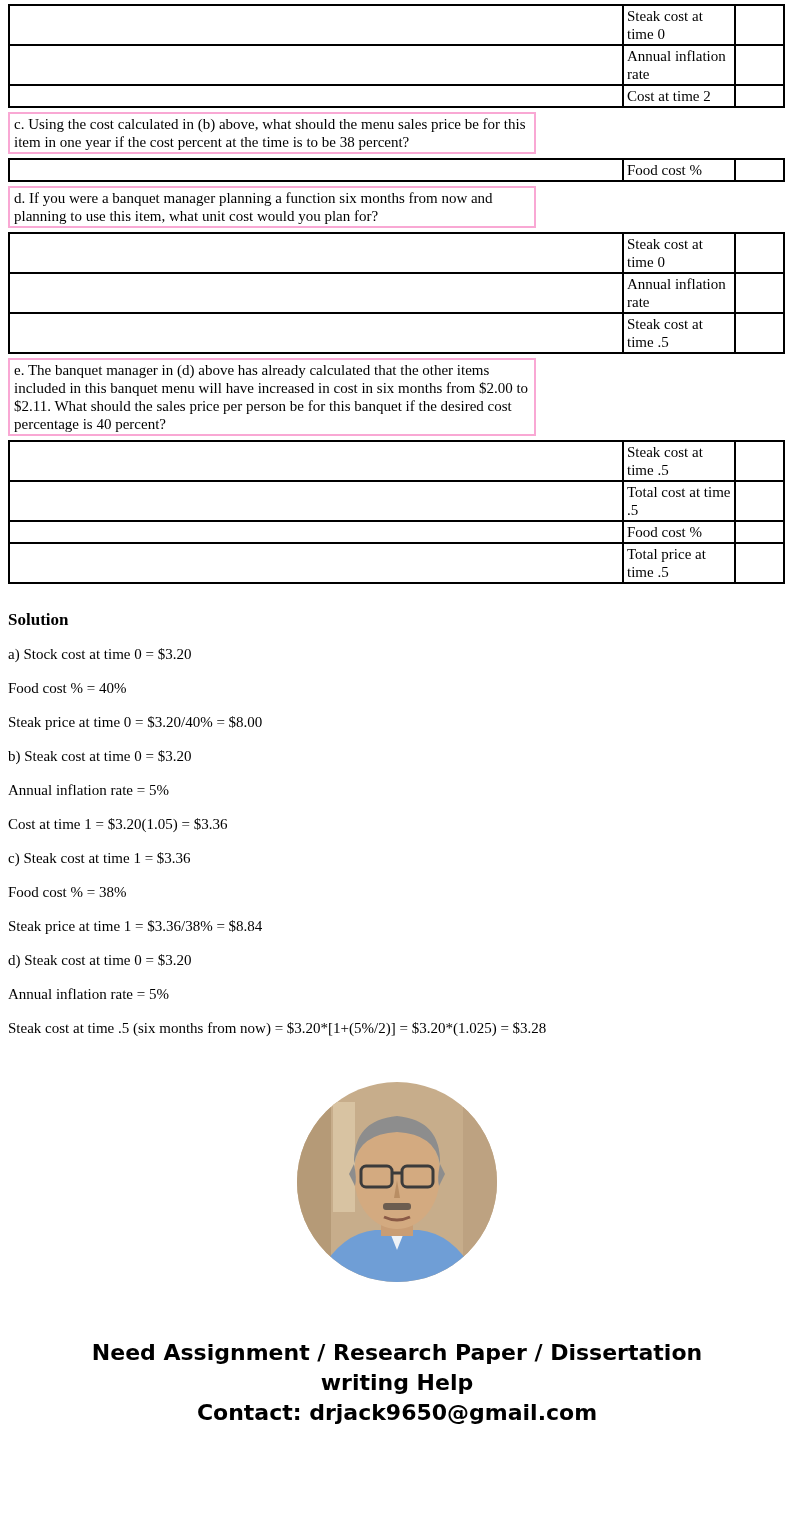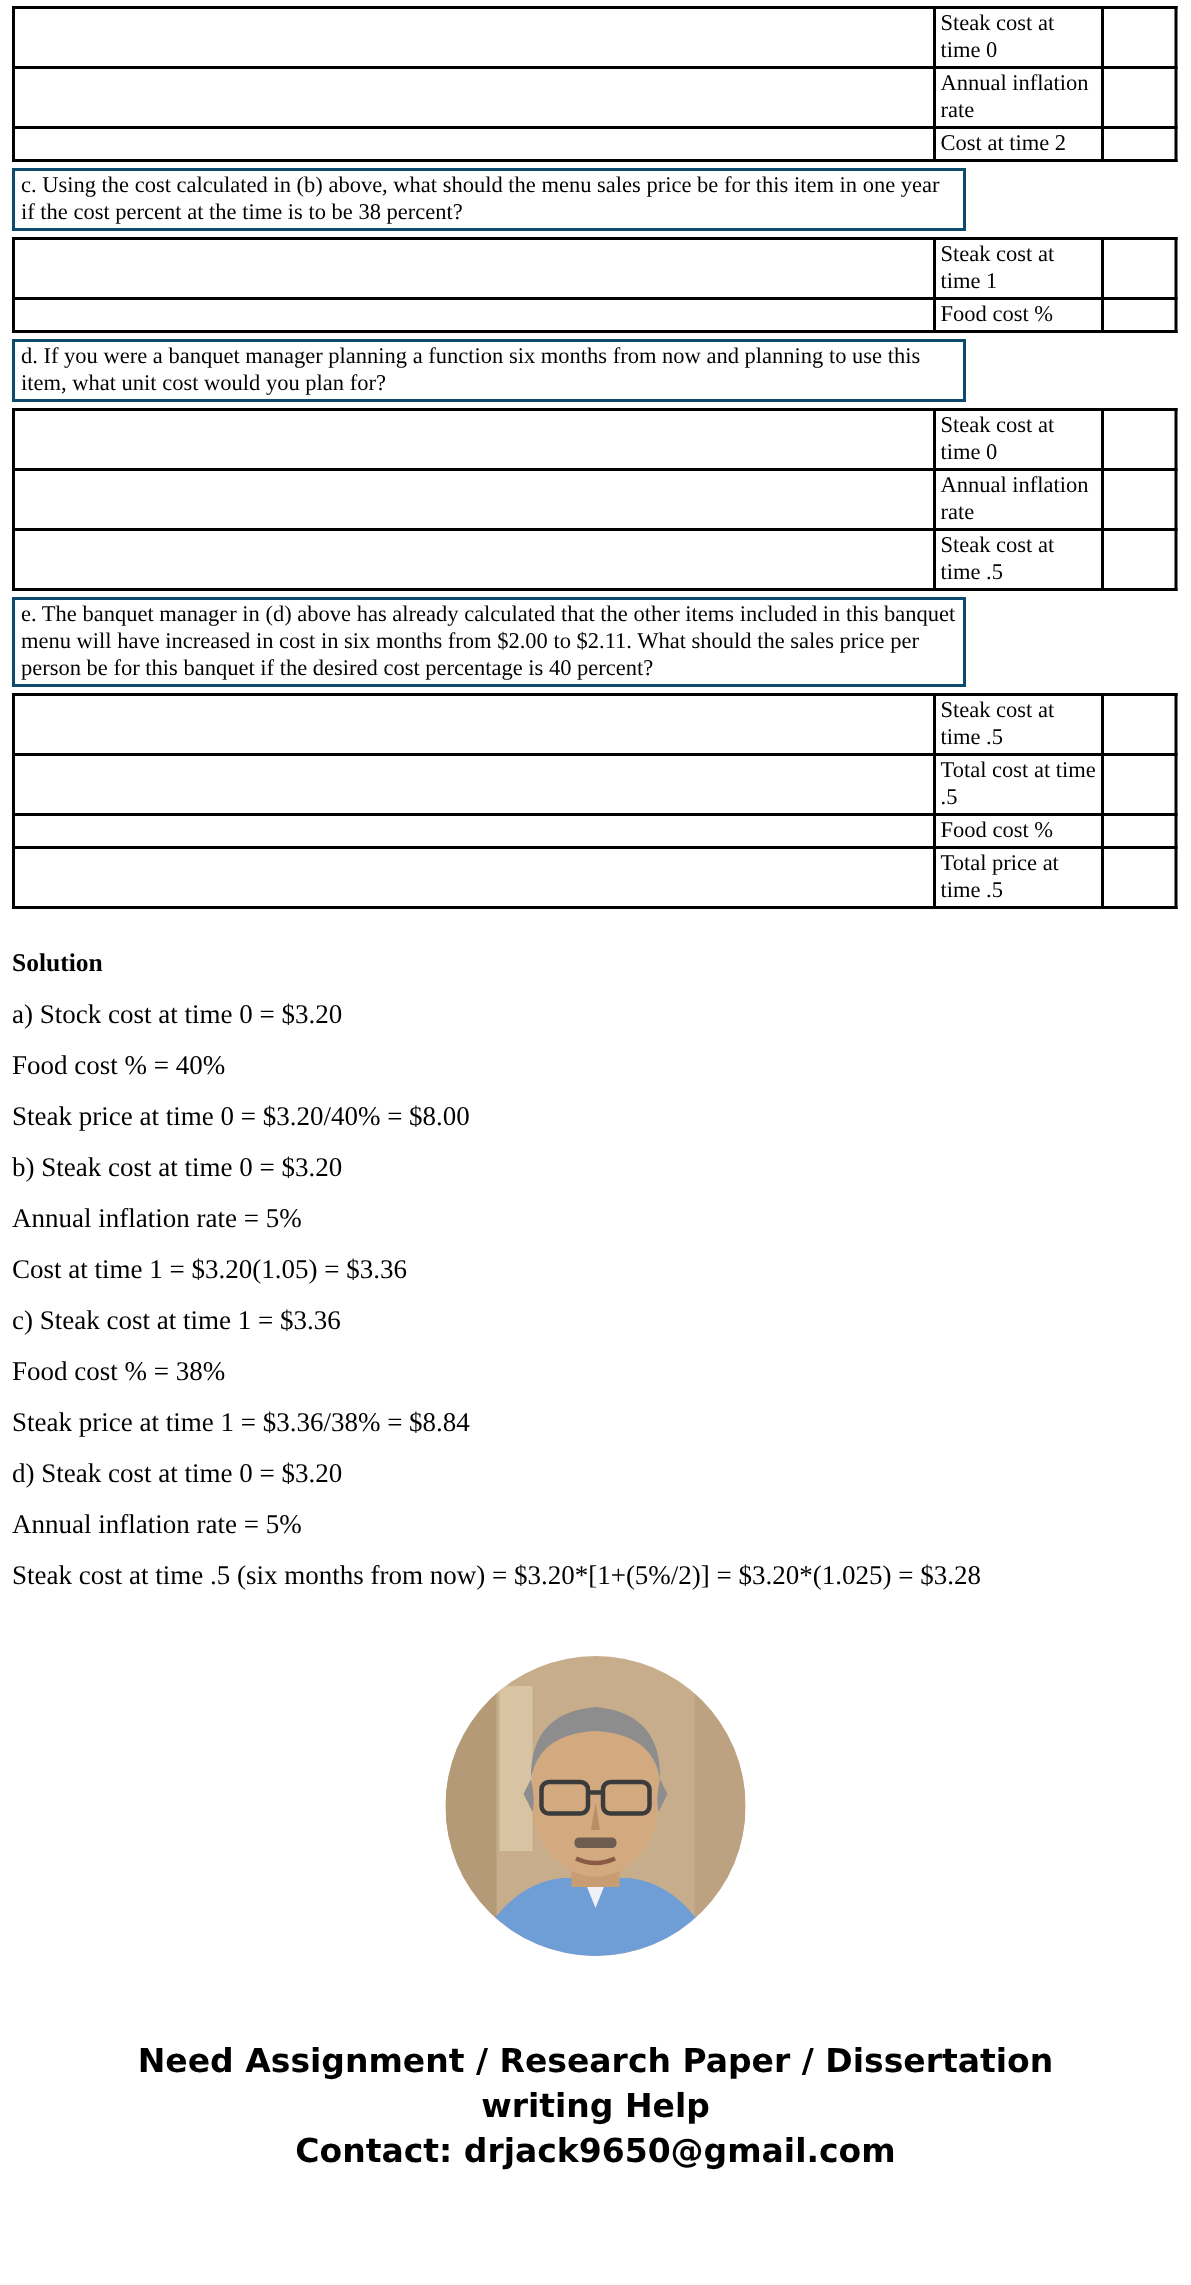--- a/index.html
+++ b/index.html
@@ -25,35 +25,35 @@
     line-height: 18px;
     vertical-align: top;
     overflow: hidden;
   }
   td.cl { width: 614px; }
   td.cm { width: 112px; }
   td.cr { width: 49px; }
   td.cl, td.cr { color: #000; }
 
   .q {
-    width: 636px;
-    border: 2px solid #0c4a6e;
+    width: 528px;
+    border: 2px solid #f9a8d4;
     padding: 1px 4px;
     margin: 4px 0;
     font-size: 15px;
     line-height: 18px;
   }
 
   .solution-heading {
     font-size: 17px;
     font-weight: bold;
     margin: 26px 0 6px 0;
   }
   .sol-line {
-    font-size: 18px;
+    font-size: 15px;
     line-height: 19px;
     margin: 15px 0;
   }
 
   .photo-wrap {
     text-align: center;
     margin-top: 44px;
   }
   .photo-wrap svg {
     display: inline-block;
@@ -90,25 +90,20 @@
     <td class="cm">Cost at time 2</td>
     <td class="cr"></td>
   </tr>
 </tbody>
   </table>
 
 <div class="q">c. Using the cost calculated in (b) above, what should the menu sales price be for this item in one year if the cost percent at the time is to be 38 percent?</div>
 
 <table class="ws">
   <tbody>
-      <tr>
-    <td class="cl"></td>
-    <td class="cm">Steak cost at time 1</td>
-    <td class="cr"></td>
-  </tr>
   <tr>
     <td class="cl"></td>
     <td class="cm">Food cost %</td>
     <td class="cr"></td>
   </tr>
 </tbody>
   </table>
 
 <div class="q">d. If you were a banquet manager planning a function six months from now and planning to use this item, what unit cost would you plan for?</div>
 

